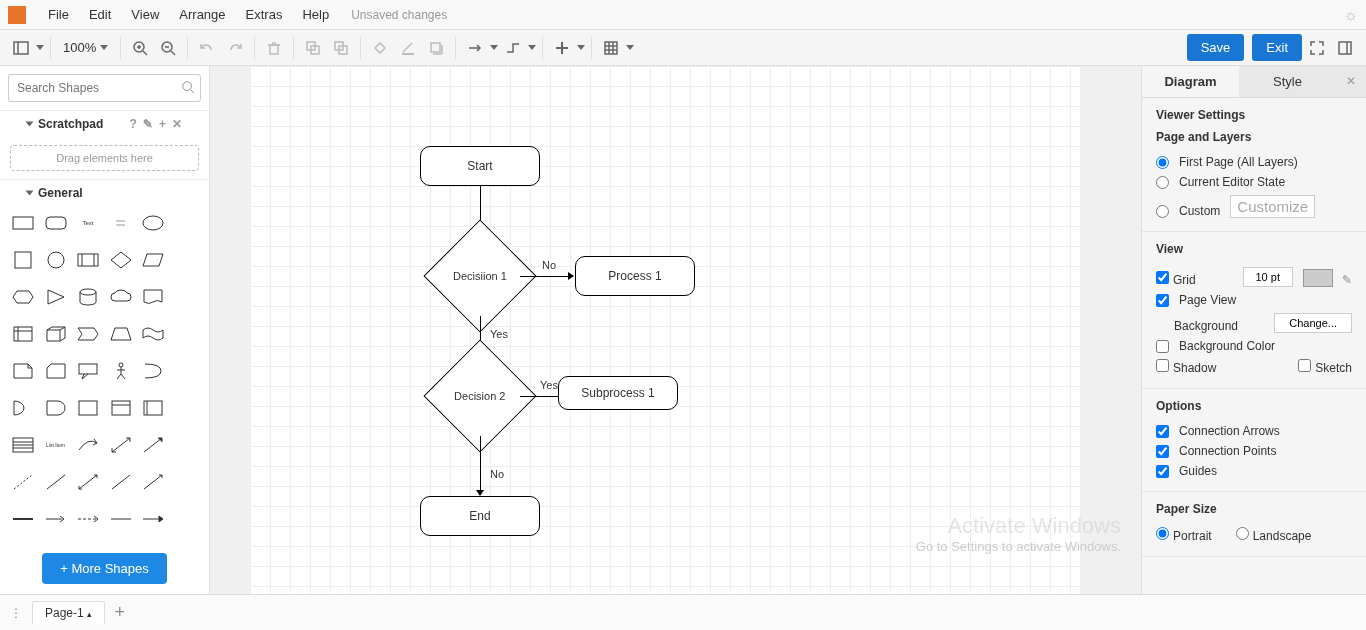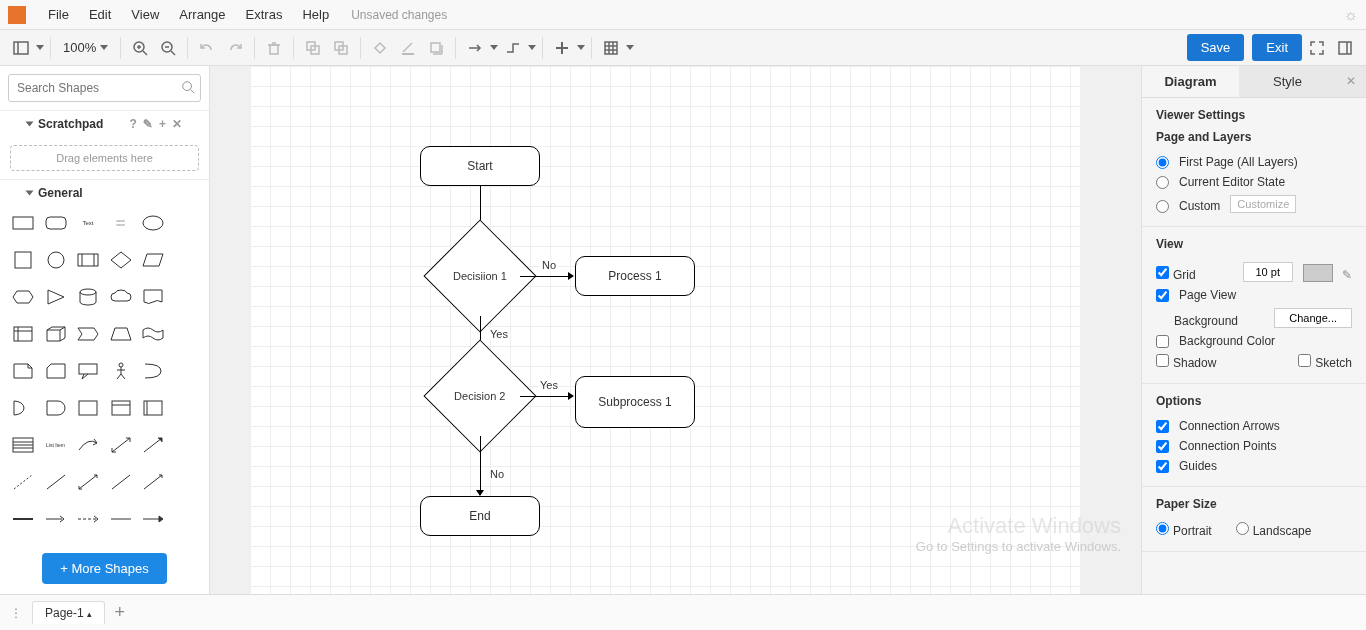--- a/index.html
+++ b/index.html
@@ -50,21 +50,21 @@
 .lbl{position:absolute;font-size:11px;background:#fff;padding:0 2px}
 .rpanel{width:225px;border-left:1px solid #e0e0e0;background:#f5f5f5;font-size:12px}
 .rtabs{display:flex;border-bottom:1px solid #ddd;background:#e8e8e8}
 .rtab{flex:1;text-align:center;padding:8px;cursor:pointer;font-size:13px}
 .rtab.active{background:#f5f5f5;font-weight:bold}
 .rclose{padding:8px 10px;color:#999;cursor:pointer}
 .rsec{padding:10px 14px;border-bottom:1px solid #e5e5e5}
 .rsec h4{font-size:12px;font-weight:bold;margin-bottom:8px}
 .rrow{display:flex;align-items:flex-end;gap:6px;padding:3px 0;font-size:12px}
 .rrow input[type=radio],.rrow input[type=checkbox]{margin-right:4px}
-.cust-btn{border:1px solid #ccc;background:#fff;padding:2px 6px;color:#aaa;font-size:11px;margin-left:4px}
+.cust-btn{border:1px solid #ccc;background:#fff;padding:2px 6px;color:#aaa;font-size:15px;margin-left:4px}
 .numfield{width:50px;height:20px;border:1px solid #ccc;font-size:11px;text-align:right;padding-right:12px}
 .colorbox{width:30px;height:18px;border:1px solid #999;background:#ccc;margin-left:4px}
 .change-btn{border:1px solid #ccc;background:#fff;padding:3px 14px;font-size:11px;cursor:pointer}
 .psize{width:100%;height:24px;border:1px solid #ccc;font-size:12px;padding:0 4px}
 .bottombar{height:36px;border-top:1px solid #ddd;display:flex;align-items:center;padding:0 10px;gap:10px;background:#fafafa}
 .pagetab{padding:4px 12px;border:1px solid #ddd;border-bottom:none;background:#fff;font-size:12px;border-radius:3px 3px 0 0}
 .watermark{position:absolute;right:20px;bottom:40px;color:#ccc;font-size:13px;text-align:right;pointer-events:none}
 .watermark .big{font-size:22px;opacity:0.5}
 </style>
 </head>
@@ -523,21 +523,21 @@
    <div class="arrow-down" style="left:226px;top:284px"></div>
    <div class="lbl" style="left:238px;top:262px">Yes</div>
 
    <div class="node diamond" style="left:190px;top:290px">
           <span>Decision 2</span>
         </div>
 
    <div class="edge h" style="left:270px;top:330px;width:50px"></div>
    <div class="arrow-right" style="left:318px;top:326px"></div>
    <div class="lbl" style="left:288px;top:313px">Yes</div>
-   <div class="node rounded" style="left:325px;top:310px;width:120px;height:52px">Subprocess 1</div>
+   <div class="node rounded" style="left:308px;top:310px;width:120px;height:34px">Subprocess 1</div>
 
    <div class="edge v" style="left:230px;top:370px;height:56px"></div>
    <div class="arrow-down" style="left:226px;top:424px"></div>
    <div class="lbl" style="left:238px;top:402px">No</div>
 
    <div class="node rounded" style="left:170px;top:430px;width:120px;height:40px">End</div>
   </div>
   <div class="watermark">
    <div class="big">Activate Windows</div>
    <div>Go to Settings to activate Windows.</div>

